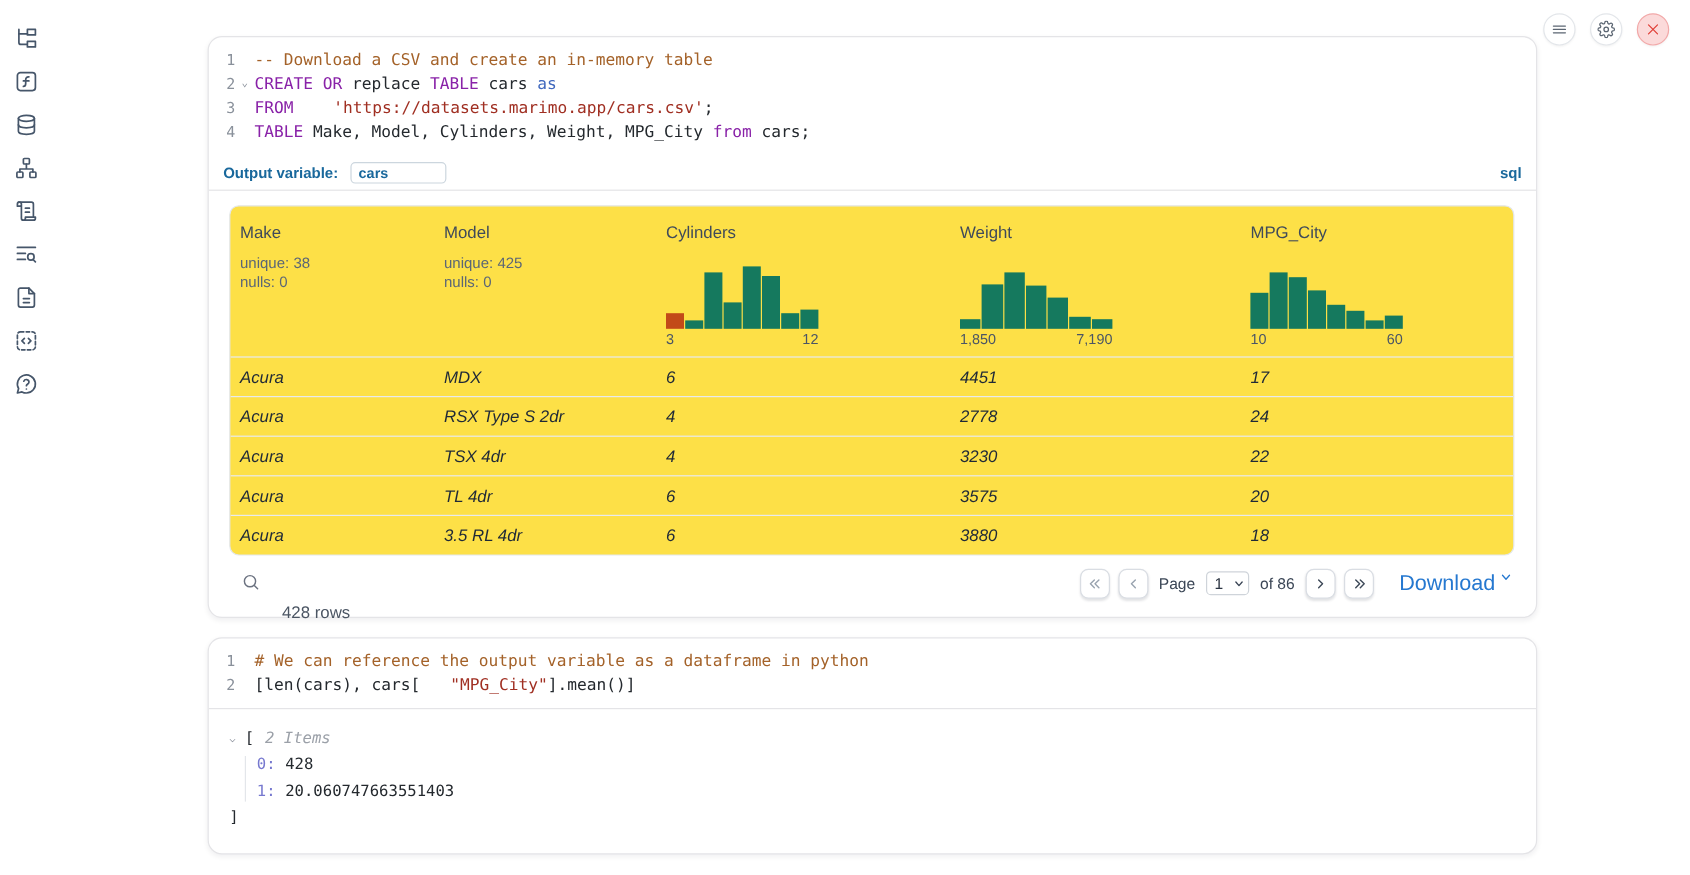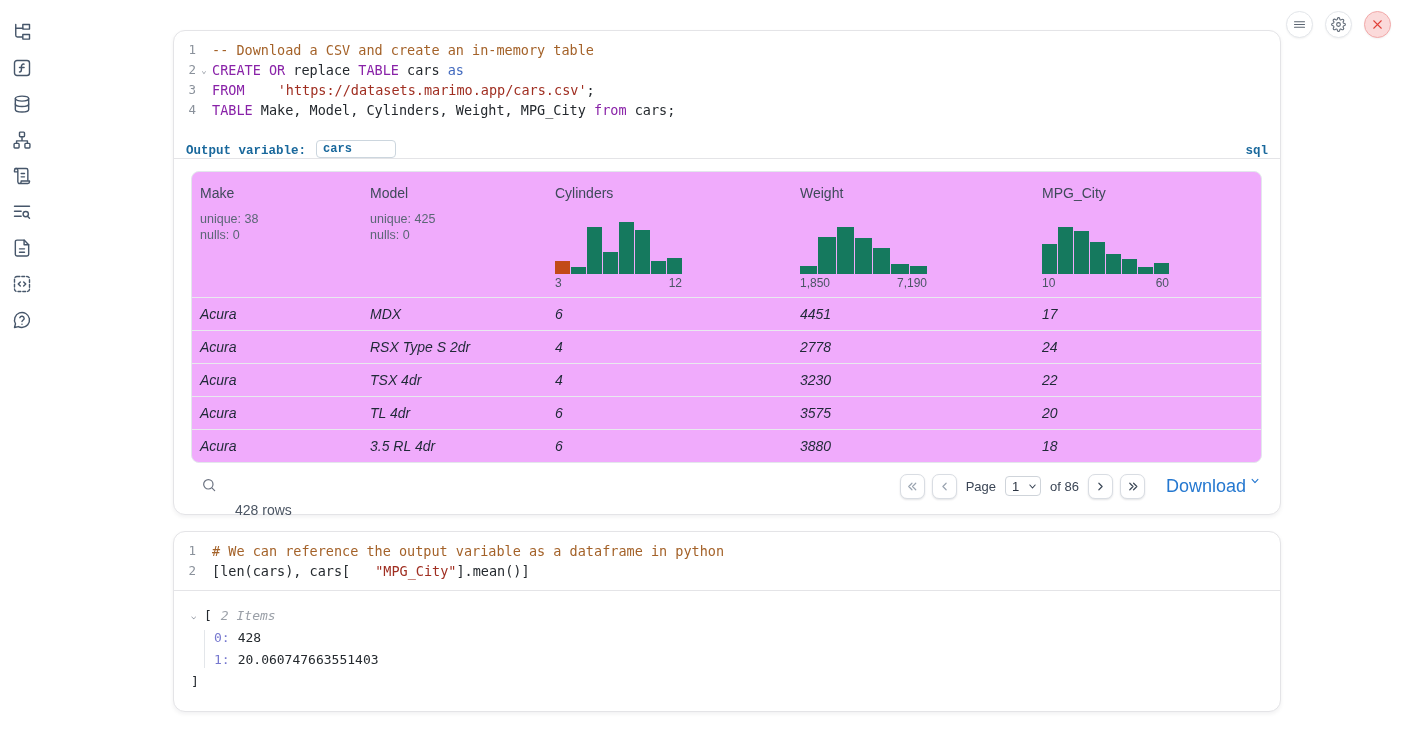--- a/index.html
+++ b/index.html
@@ -45,30 +45,30 @@
   .gutter { width:22px; flex:none; text-align:right; color:#8a919b; font-size:12.5px; }
   .fold-col { width:16px; flex:none; text-align:center; color:#8a919b; font-size:9px; }
   .code-text { color:#24292e; }
   .tok-plain   { color:#24292e; }
   .tok-comment { color:var(--code-comment); }
   .tok-keyword { color:var(--code-keyword); }
   .tok-string  { color:var(--code-string);margin-left:25px; }
   .tok-blue    { color:var(--code-blue); }
 
   
-  .outvar-row { height:30px; display:flex; align-items:flex-end; padding:0 12px; border-bottom:1px solid #e4e4e7;font-family:Liberation Mono, monospace; }
+  .outvar-row { height:30px; display:flex; align-items:center; padding:0 12px; border-bottom:1px solid #e4e4e7; }
   .outvar-label { font-size:12.5px; font-weight:bold; color:var(--accent-teal); }
   .outvar-input { margin-left:10px; width:80px; height:18px; line-height:16px;
     border:1px solid #ccd6de; border-radius:4px; padding:0 6px;
     font-size:12px; font-weight:bold; color:var(--accent-teal); background:#fff; }
   .lang-badge { margin-left:auto; font-size:12.5px; font-weight:bold; color:var(--accent-teal); cursor:pointer; }
 
   
   .cell-output { padding:12px 18px 0 17px; }
-  .data-table { border:1px solid #e3e7ec; border-radius:8px; overflow:hidden; background:#f0abfc; }
+  .data-table { border:1px solid #e3e7ec; border-radius:8px; overflow:hidden; background:#fde047; }
   .thead, .tr { display:grid; grid-template-columns:170px 185px 245px 242px 1fr; }
   .thead { height:125px; }
   .th { position:relative; padding:13px 8px 0 8px; }
   .th-name { font-size:14px; color:#3f4a5a; }
   .th-stats { margin-top:10px; font-size:12.5px; color:#5b6676; line-height:16px; }
   .hist { position:absolute; left:8px; bottom:7px; width:127px; }
   .hist-bars { height:55px; display:flex; align-items:flex-end; gap:1px; }
   .hist-bar { flex:1; background:var(--hist-green); }
   .hist-labels { display:flex; justify-content:space-between; font-size:12px; color:#4a5565; margin-top:2px; }
   .tr { height:33px; align-items:center; border-top:1px solid #e8eaee; font-size:14px; color:#1f2937;font-style:italic; }

